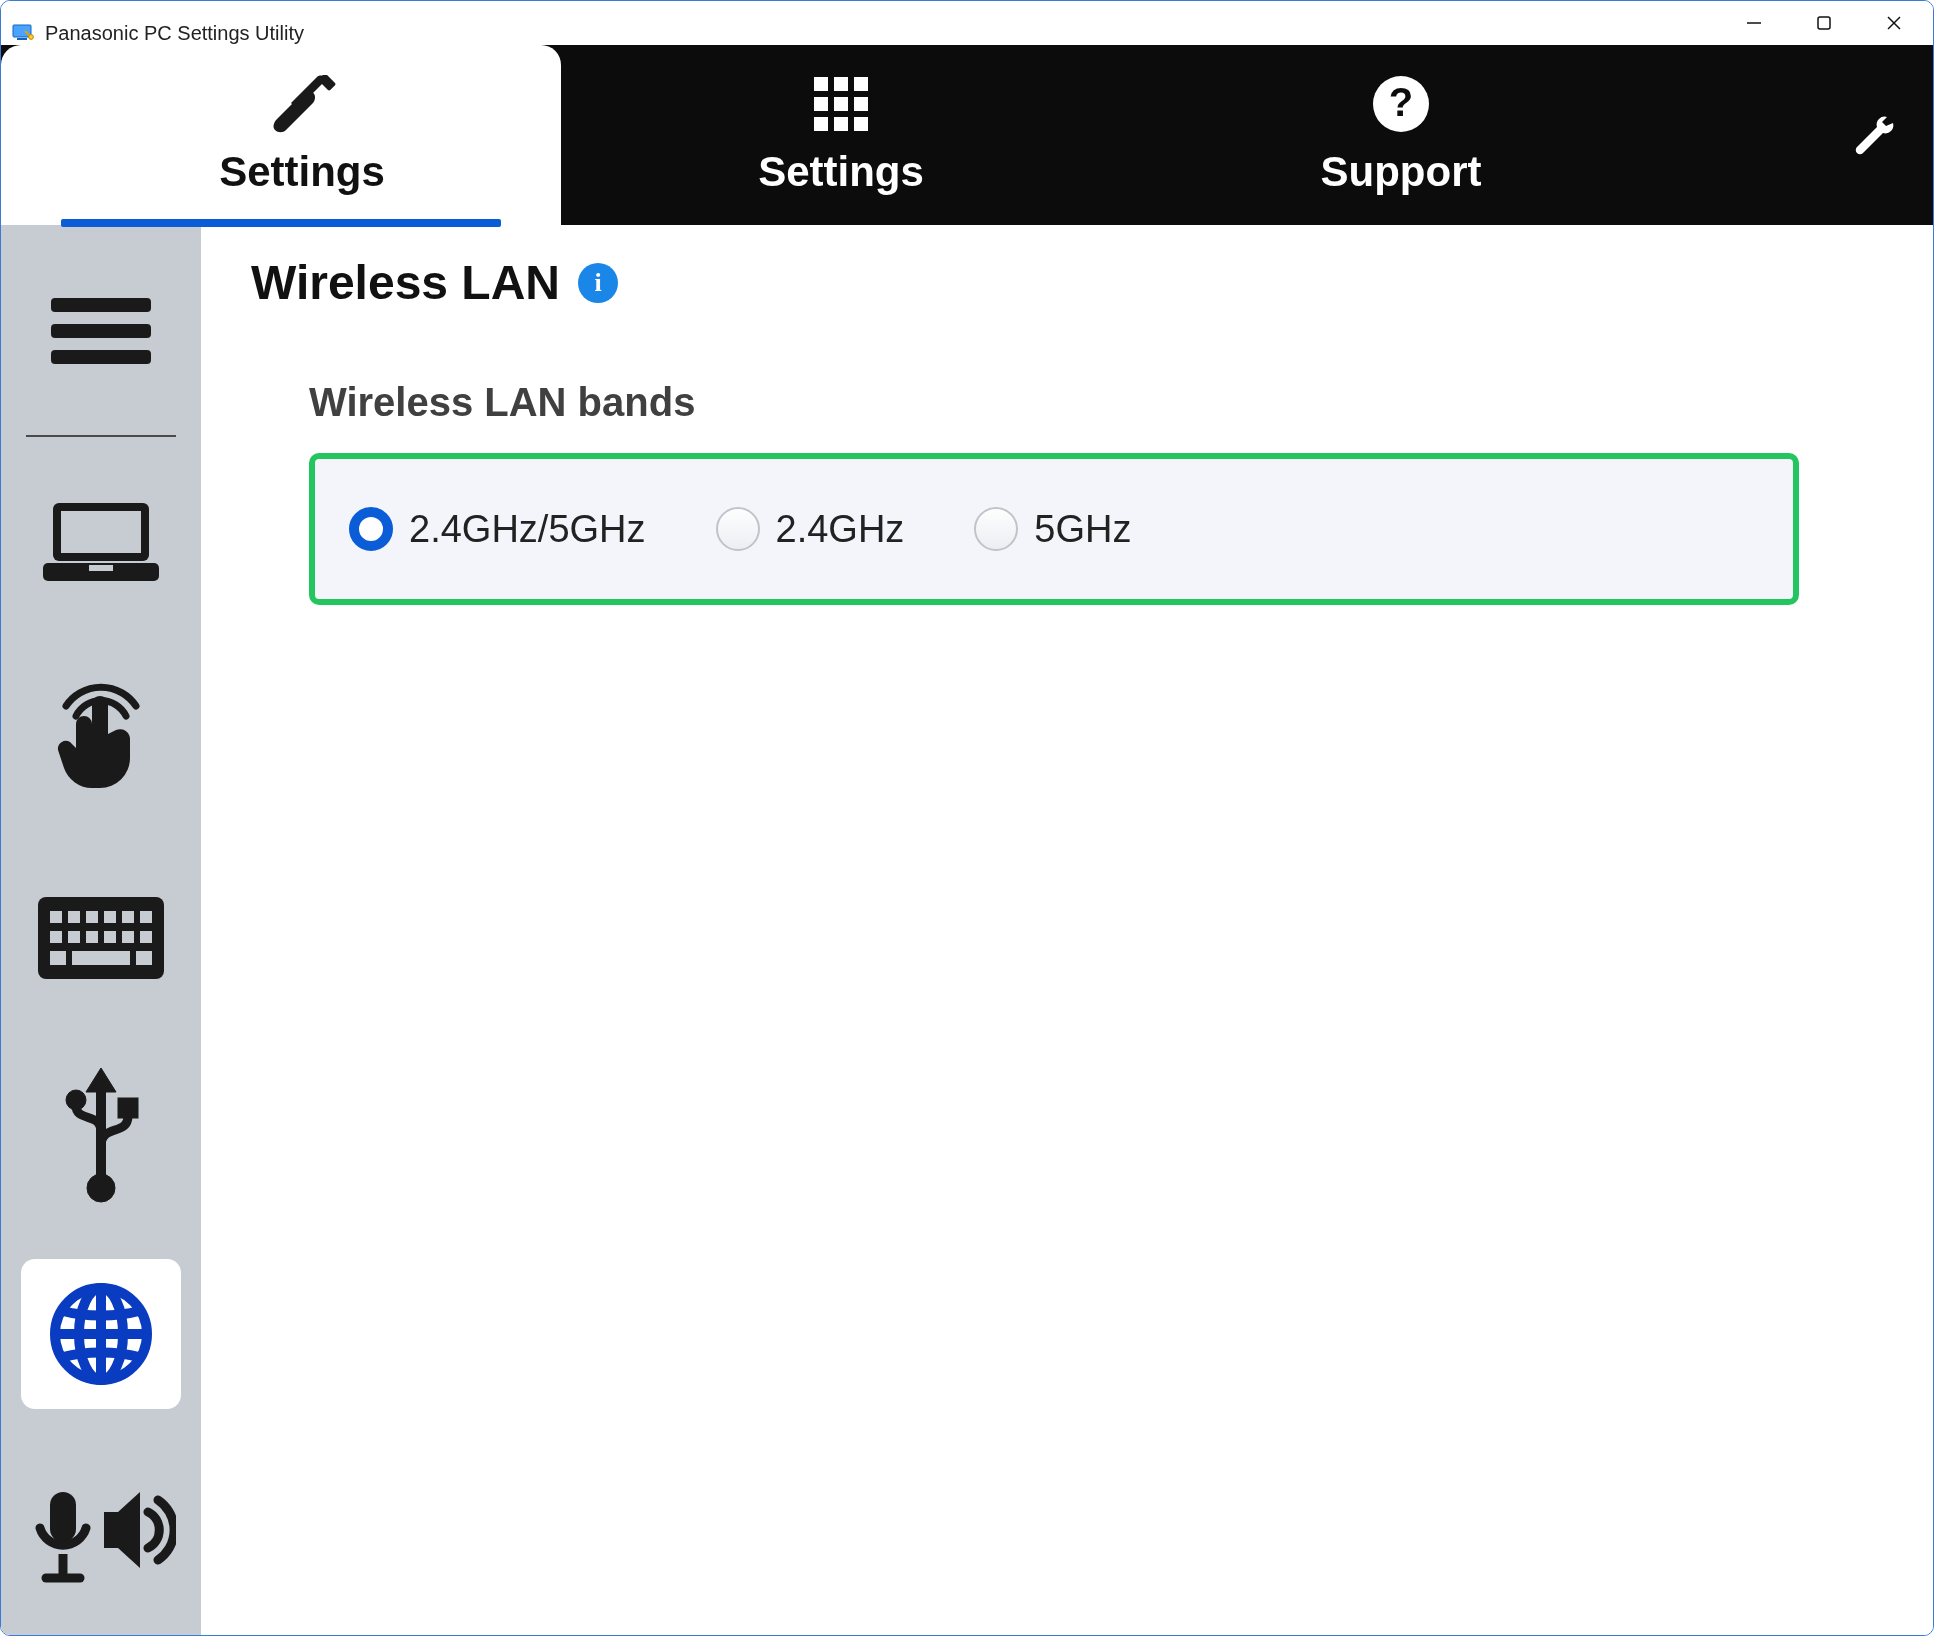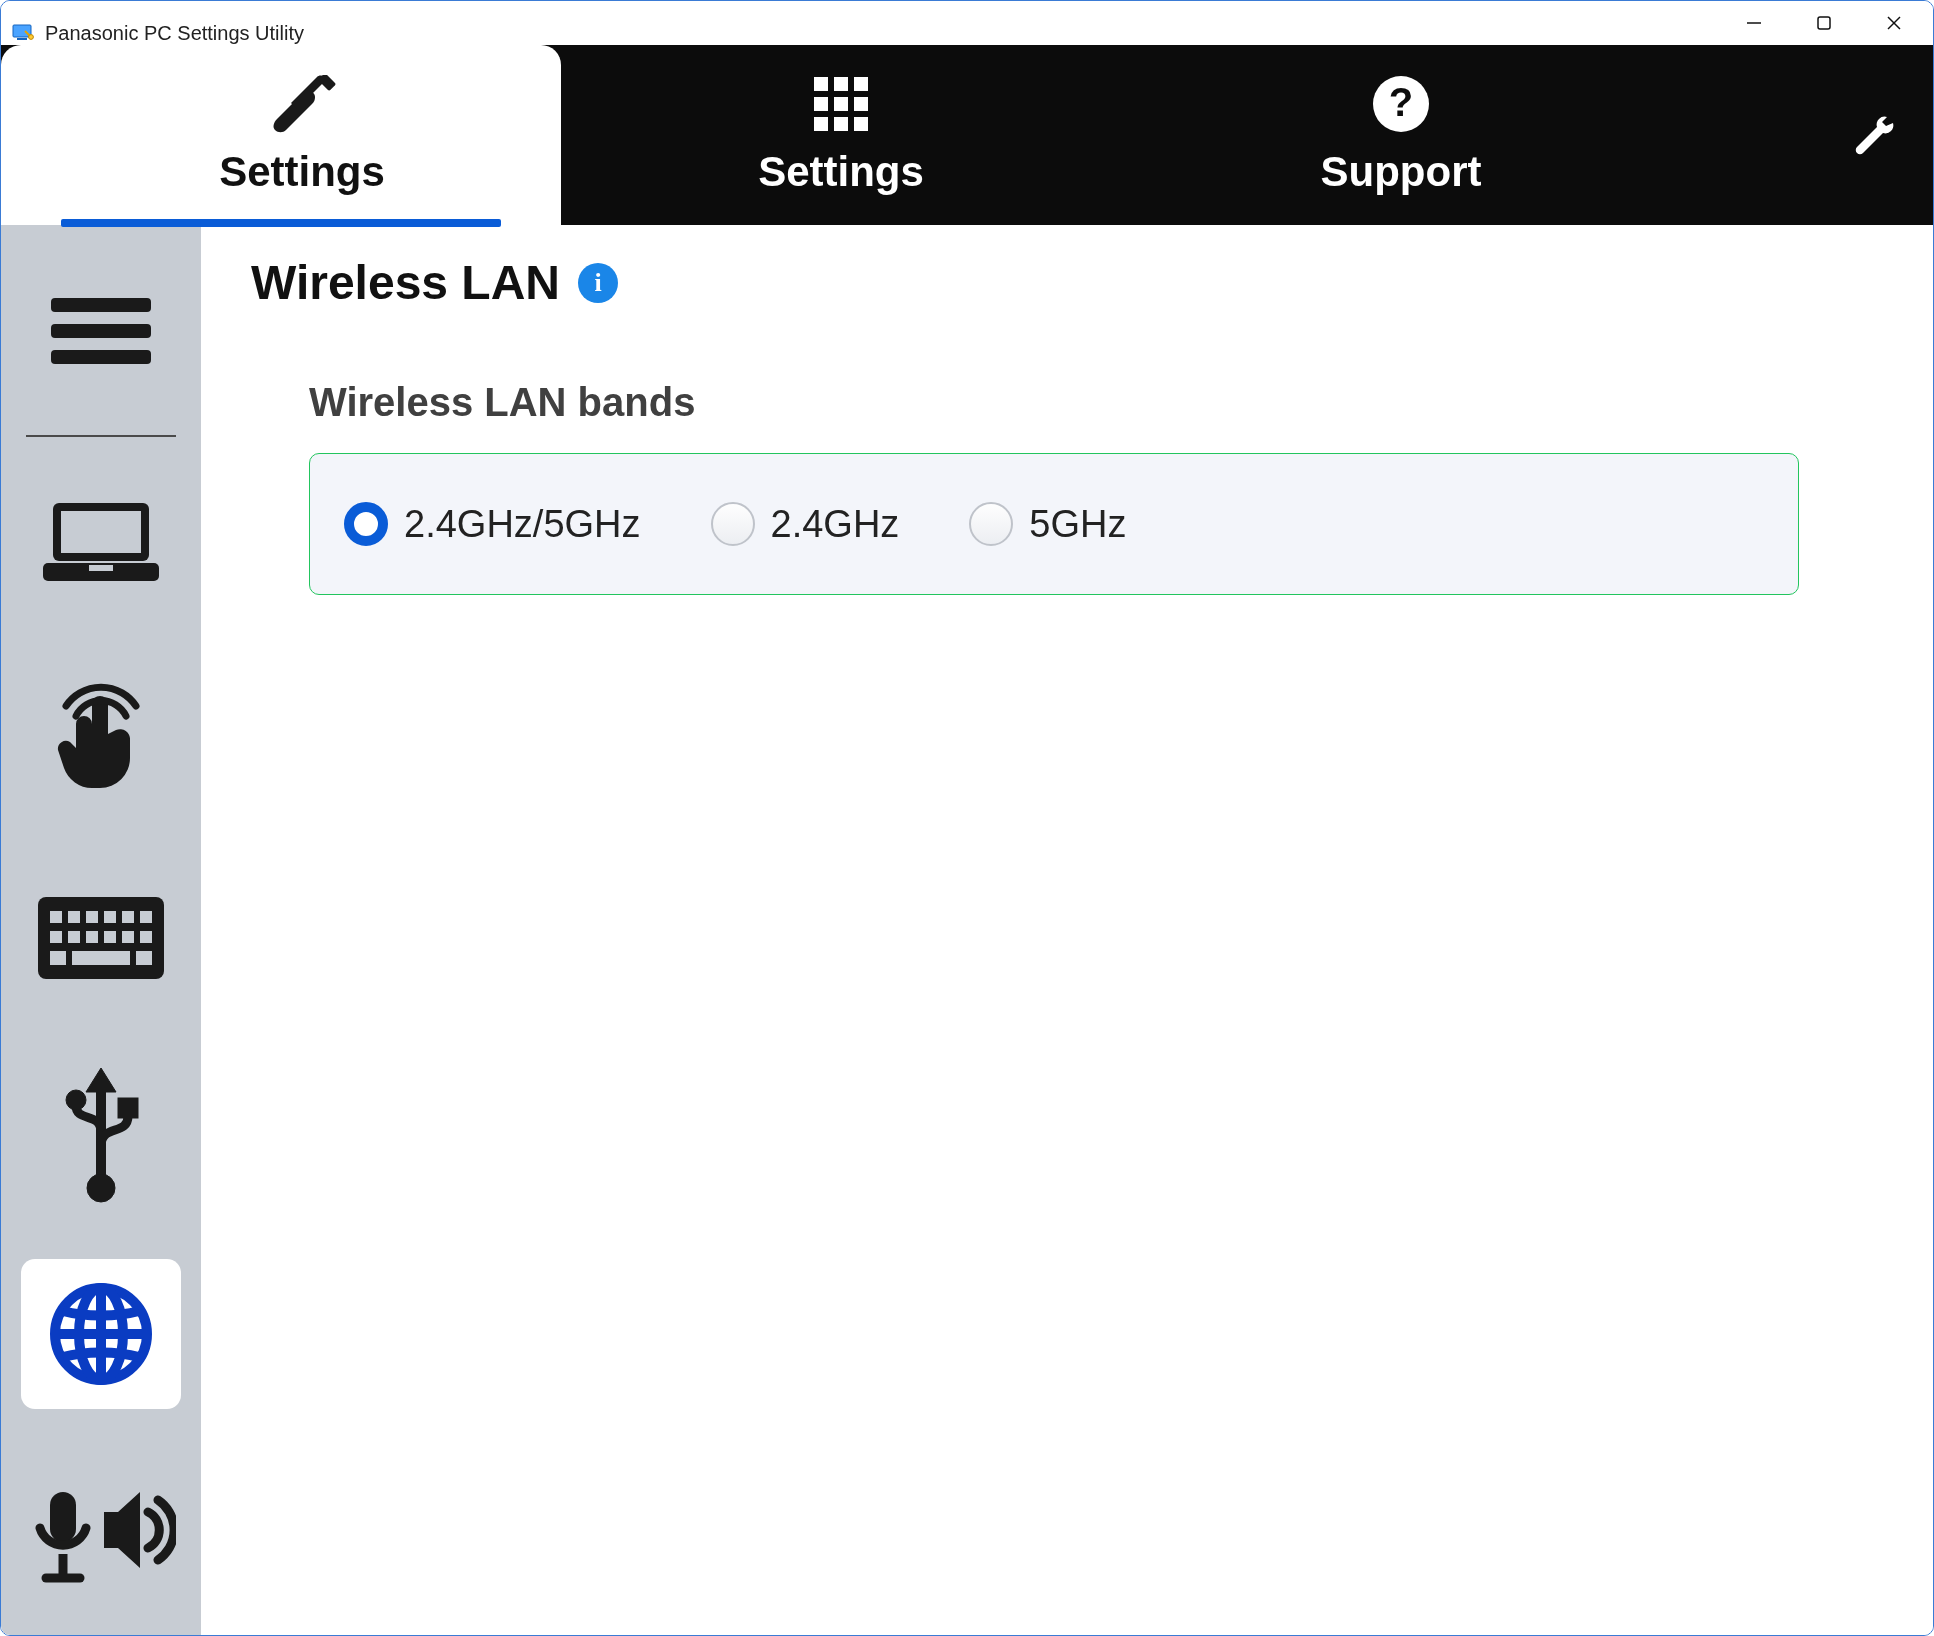--- a/index.html
+++ b/index.html
@@ -142,21 +142,21 @@
     display: flex; align-items: center; justify-content: center;
     font-weight: 800; font-size: 26px; font-family: Georgia, serif;
     cursor: pointer;
   }
 
   .section { margin-top: 70px; padding-left: 58px; }
   .section-title { font-size: 40px; font-weight: 700; color: #404040; }
 
   .option-box {
     margin-top: 28px;
-    border: 1px solid #22c55e;
+    border: 6px solid #22c55e;
     background: #f3f5fa;
     border-radius: 10px;
     padding: 48px 34px;
     display: flex;
     gap: 70px;
     align-items: center;
     width: 1490px;
   }
   .radio-opt {
     display: flex; align-items: center; gap: 16px;

